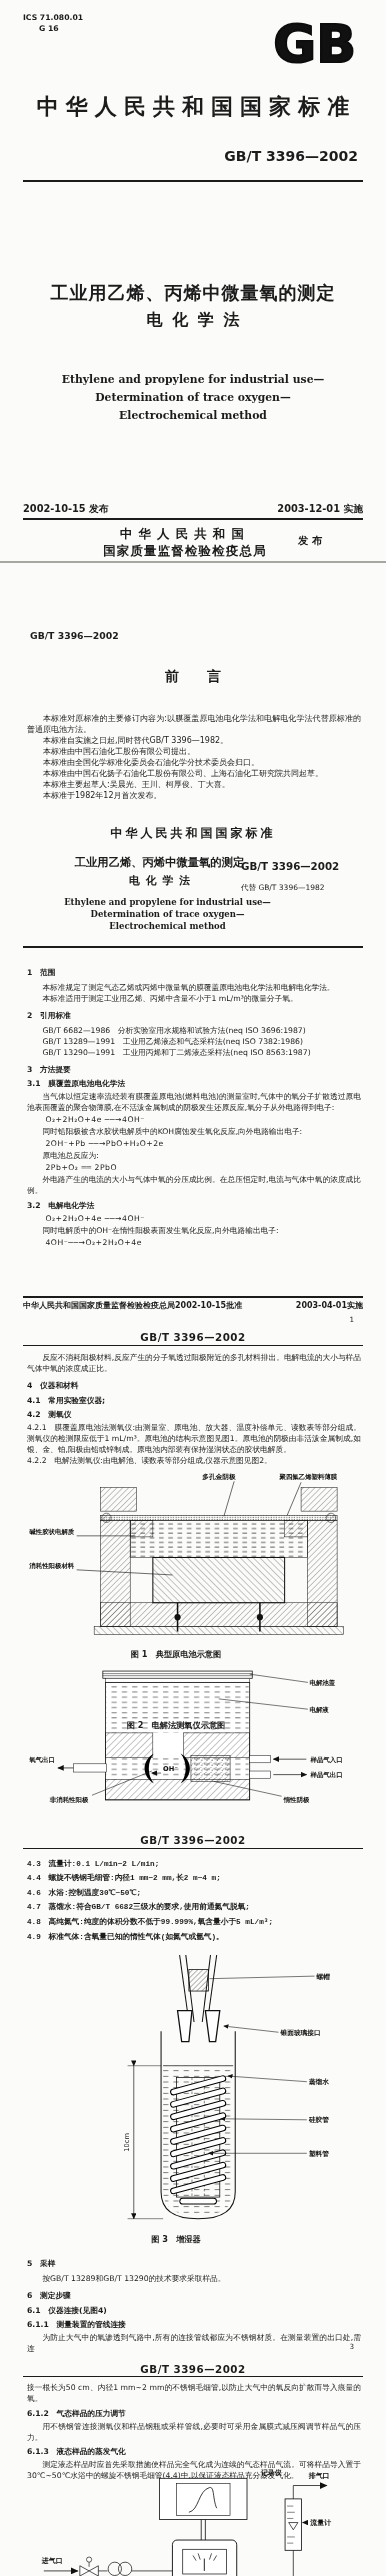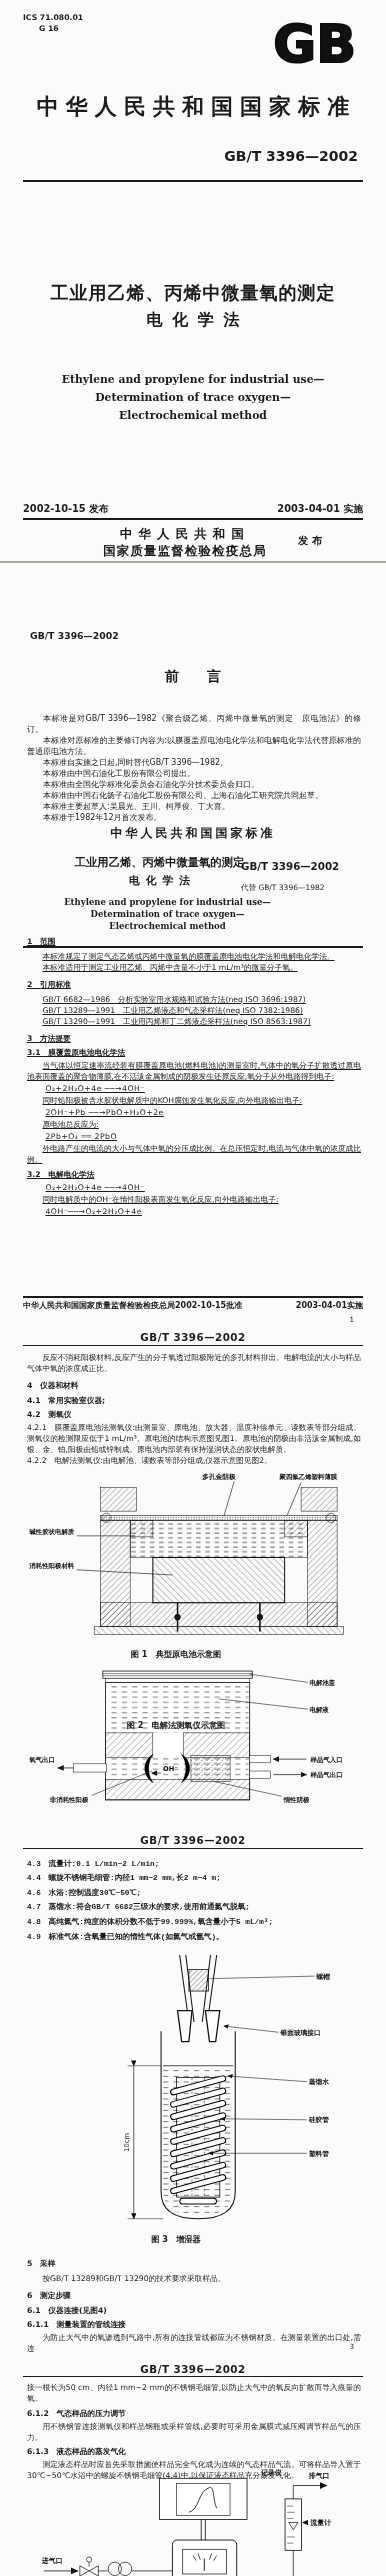--- a/index.html
+++ b/index.html
@@ -47,34 +47,33 @@
   <div class="hline" style="left:23px;top:180px;width:340px;height:2.1px;"></div>
 
   <div class="ctr b" style="top:281px;font-size:18px;letter-spacing:1px;">工业用乙烯、丙烯中微量氧的测定</div>
   <div class="ctr b" style="top:310px;font-size:16px;letter-spacing:0.6em;text-indent:0.6em;">电化学法</div>
 
   <div class="ctr b" style="top:373px;font-size:10.8px;font-family:'DejaVu Serif',serif;">Ethylene and propylene for industrial use—</div>
   <div class="ctr b" style="top:391px;font-size:10.8px;font-family:'DejaVu Serif',serif;">Determination of trace oxygen—</div>
   <div class="ctr b" style="top:409px;font-size:10.8px;font-family:'DejaVu Serif',serif;">Electrochemical method</div>
 
   <div class="abs b" style="left:23px;top:503px;font-size:9.8px;">2002-10-15 发布</div>
-  <div class="abs b" style="right:23px;top:503px;font-size:9.8px;">2003-04-01 实施</div>
+  <div class="abs b" style="right:23px;top:503px;font-size:9.8px;">2003-12-01 实施</div>
   <div class="hline" style="left:23px;top:518px;width:340px;height:1.5px;"></div>
 
   <div class="abs b" style="left:77px;top:526px;width:216px;text-align:center;font-size:12.4px;letter-spacing:0.5em;">中华人民共和国</div>
   <div class="abs b" style="left:77px;top:543px;width:216px;text-align:center;font-size:12.4px;letter-spacing:0.1em;">国家质量监督检验检疫总局</div>
   <div class="abs b" style="left:298px;top:534px;font-size:10.3px;">发 布</div>
 
   <div class="sep" style="top:561px;"></div>
 
   <div class="abs b" style="left:30px;top:630px;font-size:9.3px;">GB/T 3396—2002</div>
   <div class="ctr b" style="top:668px;font-size:14px;letter-spacing:2em;text-indent:2em;">前言</div>
 
   <div class="flow" style="top:713px;font-size:8px;">
-    <div class="p">本标准是对GB/T 3396—1982《聚合级乙烯、丙烯中微量氧的测定　原电池法》的修订。</div>
     <div class="p">本标准对原标准的主要修订内容为:以膜覆盖原电池电化学法和电解电化学法代替原标准的普通原电池方法。</div>
     <div class="p">本标准自实施之日起,同时替代GB/T 3396—1982。</div>
     <div class="p">本标准由中国石油化工股份有限公司提出。</div>
     <div class="p">本标准由全国化学标准化委员会石油化学分技术委员会归口。</div>
     <div class="p">本标准由中国石化扬子石油化工股份有限公司、上海石油化工研究院共同起草。</div>
     <div class="p">本标准主要起草人:吴晨光、王川、柯厚俊、丁大喜。</div>
     <div class="p">本标准于1982年12月首次发布。</div>
   </div>
 
   <div class="ctr b" style="top:825px;font-size:12px;letter-spacing:0.25em;">中华人民共和国国家标准</div>
@@ -83,21 +82,21 @@
   <div class="abs b" style="left:72px;top:874px;width:175px;text-align:center;font-size:10.8px;letter-spacing:0.55em;text-indent:0.55em;">电化学法</div>
   <div class="abs b" style="left:241px;top:860px;font-size:10.3px;">GB/T 3396—2002</div>
   <div class="abs" style="left:241px;top:883px;font-size:7.5px;">代替 GB/T 3396—1982</div>
 
   <div class="abs b" style="left:23px;top:897px;width:289px;text-align:center;font-size:8.5px;font-family:'DejaVu Serif',serif;">Ethylene and propylene for industrial use—</div>
   <div class="abs b" style="left:23px;top:909px;width:289px;text-align:center;font-size:8.5px;font-family:'DejaVu Serif',serif;">Determination of trace oxygen—</div>
   <div class="abs b" style="left:23px;top:921px;width:289px;text-align:center;font-size:8.5px;font-family:'DejaVu Serif',serif;">Electrochemical method</div>
 
   <div class="hline" style="left:23px;top:946px;width:340px;height:1.5px;"></div>
 
-  <div class="flow" style="top:930px;text-decoration:underline;">
+  <div class="flow" style="top:961px;">
     <div class="h">1　范围</div>
     <div class="p">本标准规定了测定气态乙烯或丙烯中微量氧的膜覆盖原电池电化学法和电解电化学法。</div>
     <div class="p">本标准适用于测定工业用乙烯、丙烯中含量不小于1 mL/m³的微量分子氧。</div>
     <div class="h">2　引用标准</div>
     <div class="ref">GB/T 6682—1986　分析实验室用水规格和试验方法(neq ISO 3696:1987)</div>
     <div class="ref">GB/T 13289—1991　工业用乙烯液态和气态采样法(neq ISO 7382:1986)</div>
     <div class="ref">GB/T 13290—1991　工业用丙烯和丁二烯液态采样法(neq ISO 8563:1987)</div>
     <div class="h">3　方法提要</div>
     <div class="h2">3.1　膜覆盖原电池电化学法</div>
     <div class="p">当气体以恒定速率流经装有膜覆盖原电池(燃料电池)的测量室时,气体中的氧分子扩散透过原电池表面覆盖的聚合物薄膜,在不活泼金属制成的阴极发生还原反应,氧分子从外电路得到电子:</div>

